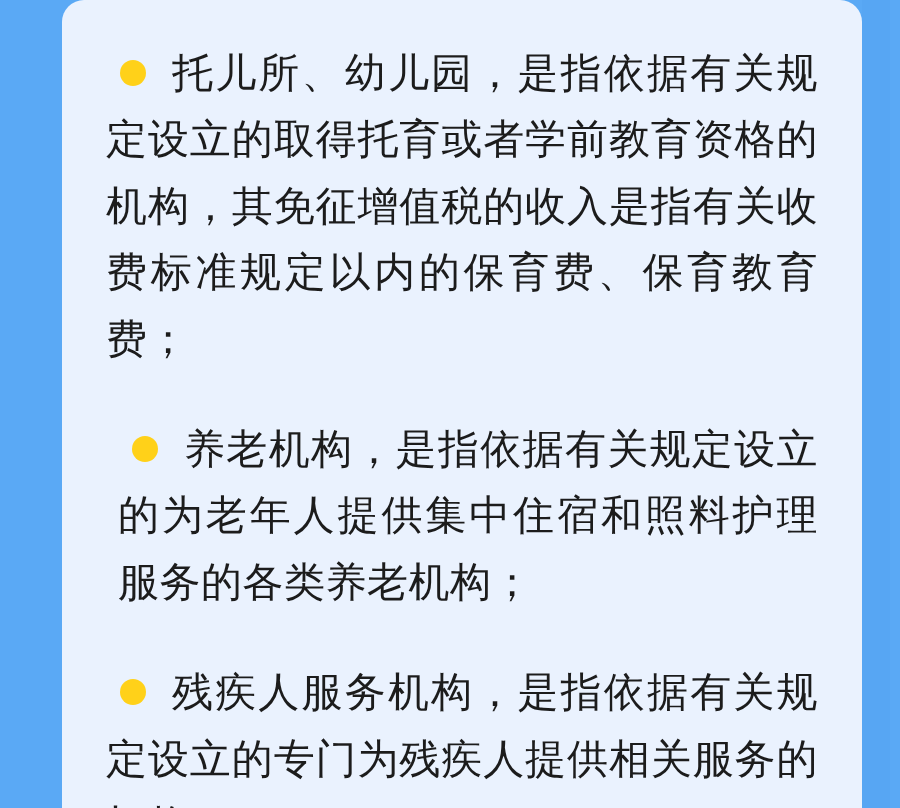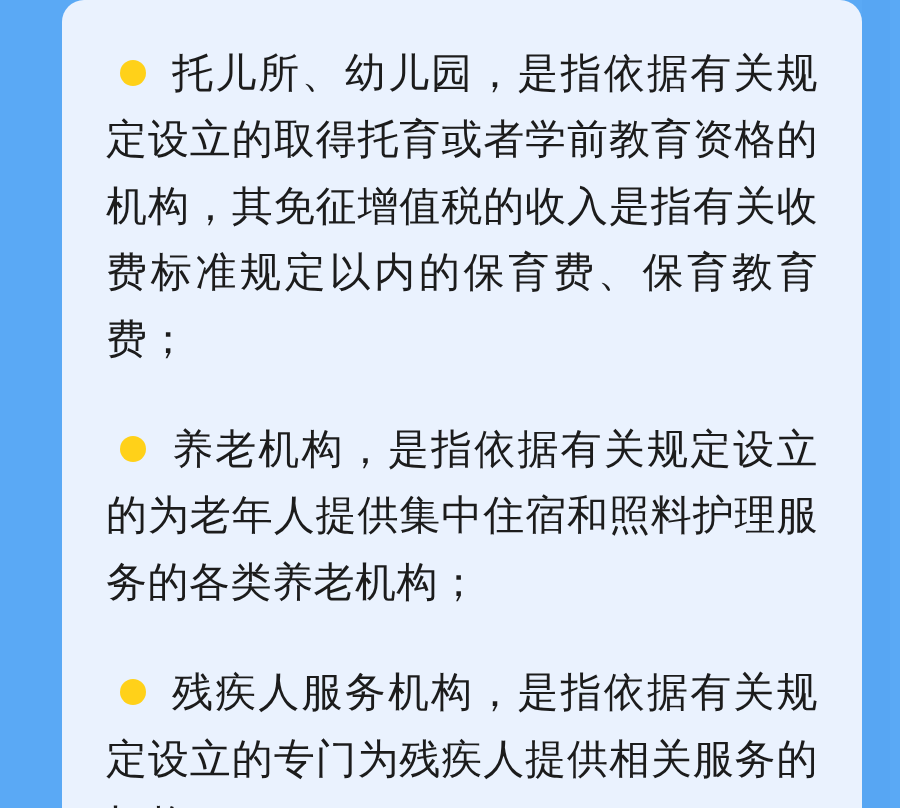--- a/index.html
+++ b/index.html
@@ -72,21 +72,21 @@
   .bullet {
     position: absolute;
     width: 26px;
     height: 26px;
     border-radius: 50%;
     background: #ffd119;
     left: 14px;
     top: 20px;
   }
   .p1 { margin-top: 10px; }
-  .p2 { margin-top: 44px; }
+  .p2 { margin-top: 44px; margin-left: 12px; }
   .p3 { margin-top: 44px; }
 </style>
 </head>
 <body>
 
 <div class="page">
 
   <div class="gutter-left"></div>
 
   <div class="gutter-right">

